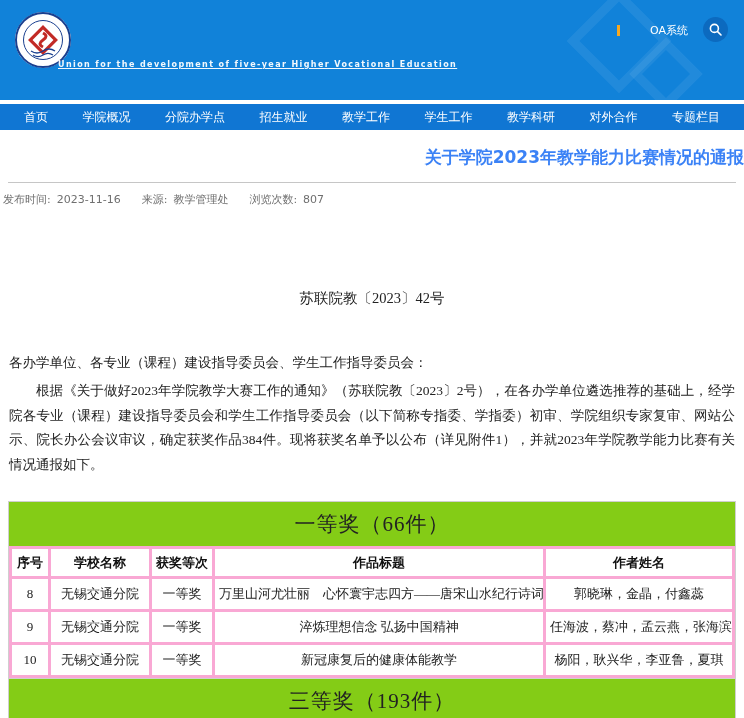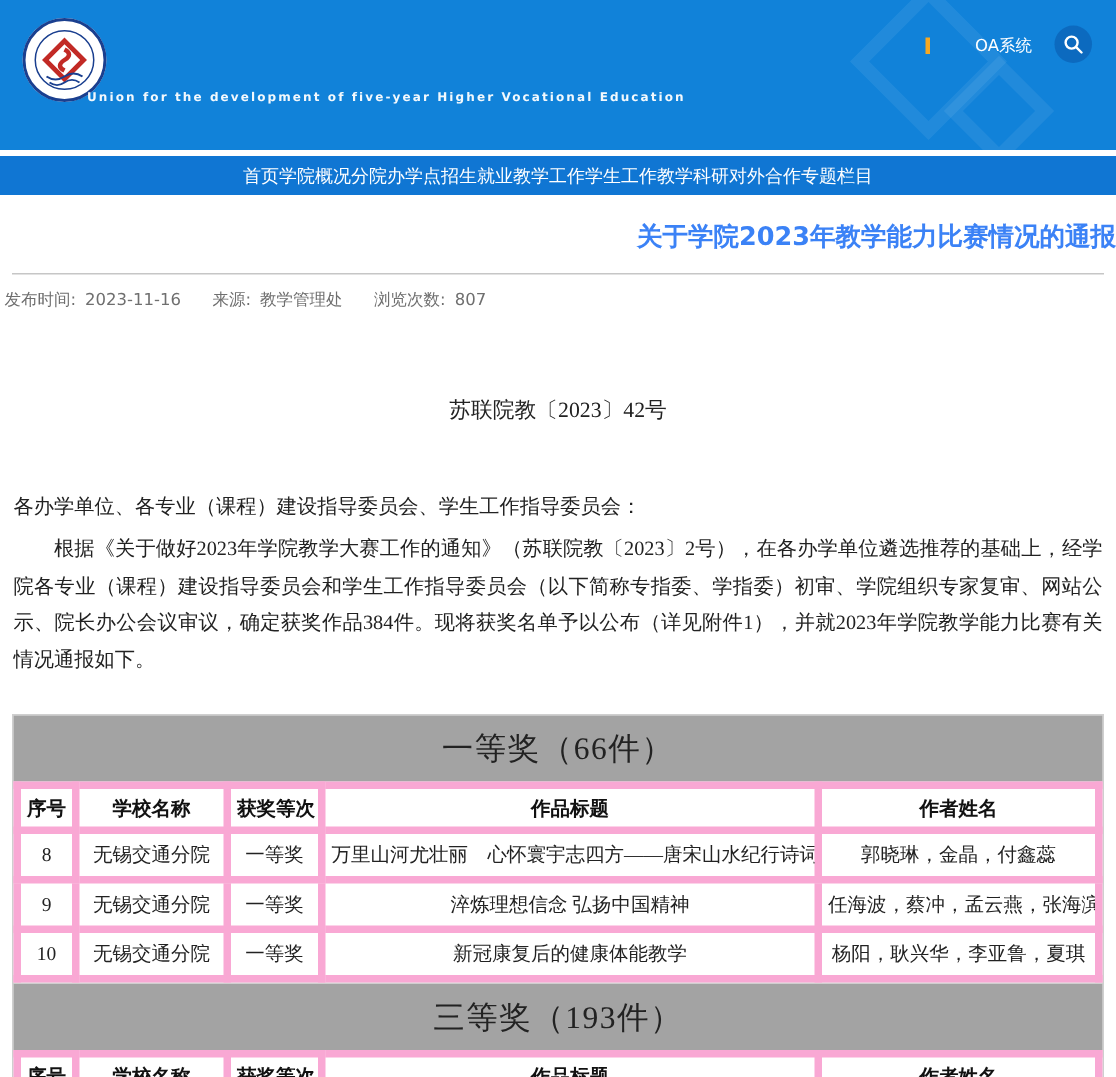--- a/index.html
+++ b/index.html
@@ -10,53 +10,53 @@
   .site-header { position:relative; height:100px; background:#1182d9; color:#fff; overflow:hidden; }
   .wm { position:absolute; border:9px solid rgba(255,255,255,0.07); transform:rotate(45deg); }
   .wm1 { width:74px; height:74px; right:88px; top:4px; }
   .wm2 { width:52px; height:52px; right:52px; top:48px; }
   .logo { position:absolute; left:14px; top:11px; width:58px; height:58px; }
   .hdr-text { position:absolute; left:92px; top:16px; }
   .site-name { font-size:18px; font-weight:bold; letter-spacing:3px; line-height:20px; }
   .site-name-en { font-size:8px; letter-spacing:2.2px; margin-top:3px; opacity:.95; }
   .union-text { position:absolute; left:58px; top:57px; }
   .union-name { font-size:16px; font-weight:bold; font-style:italic; letter-spacing:3px; }
-  .union-name-en { font-size:8px; font-weight:bold; letter-spacing:1.4px; margin-top:3px; opacity:.95; }
+  .union-name-en { font-size:8px; font-weight:bold; letter-spacing:1.4px; margin-top:3px; opacity:.95;text-decoration:underline; }
   .oa-link { position:absolute; right:56px; top:23px; font-size:11px; display:flex; align-items:center; cursor:pointer;gap:25px; }
   .oa-bar { display:inline-block; width:3px; height:11px; background:#f7a821; margin-right:5px; }
   .search-btn { position:absolute; right:16px; top:17px; width:25px; height:25px; border-radius:50%;
     background:#0c6abf; display:flex; align-items:center; justify-content:center; cursor:pointer; }
 
   
   .nav { margin-top:4px; height:26px; background:#1076d3; display:flex; align-items:center;
-    justify-content:center; padding:0 24px; }
+    justify-content:space-between; padding:0 24px; }
   .nav-item { color:#fff; font-size:12px; cursor:pointer; white-space:nowrap; }
 
   
   .article { font-family:"Liberation Serif","DejaVu Serif",serif; color:#222; }
   .page-title { margin-top:16px; text-align:right; font-size:17px; font-weight:bold; color:#3b82f6;
     font-family:"DejaVu Sans","Liberation Sans",sans-serif; }
   .title-rule { margin:13px 8px 0; border:none; border-top:1px solid #c6c6c6; }
   .meta { margin-top:9px; text-align:left; font-size:11px; color:#6f6f6f;
     font-family:"DejaVu Sans","Liberation Sans",sans-serif; }
   .meta span { margin:0 3px; }
   .meta .gap { margin-left:18px; }
-  .doc-number { margin-top:57px; text-align:center; font-size:14.5px; }
+  .doc-number { margin-top:82px; text-align:center; font-size:14.5px; }
   .salutation { margin:46px 9px 0; font-size:13.5px; }
   .body-paragraph { margin:7px 9px 0; font-size:13.5px; line-height:24.5px; text-indent:2em; text-align:justify; }
 
   
   .table-wrap { margin:24px 8px 0; }
   .table-section { border:1px solid #cfcfcf; }
   .table-section + .table-section { border-top:none; }
-  .band { height:44px; background:#a3a3a3; display:flex; align-items:center; justify-content:center;
+  .band { height:44px; background:#84cc16; display:flex; align-items:center; justify-content:center;
     font-size:21px; letter-spacing:1px; font-family:"Liberation Serif","DejaVu Serif",serif; }
   table.award { width:100%; border-collapse:collapse; table-layout:fixed;
     font-family:"Liberation Serif","DejaVu Serif",serif; }
-  table.award th, table.award td { border:5px solid #f9a8d4; text-align:center; padding:0 4px;
+  table.award th, table.award td { border:3px solid #f9a8d4; text-align:center; padding:0 4px;
     overflow:hidden; white-space:nowrap; }
   table.award th { height:30px; font-size:13px; font-weight:bold; color:#111; }
   table.award td { height:33px; font-size:13px; color:#222; }
   .c-idx{width:39px;} .c-school{width:101px;} .c-grade{width:63px;} .c-title{width:331px;} .c-authors{width:auto;}
 </style>
 </head>
 <body>
 
 <header class="site-header">
   <div class="wm wm1"></div>

